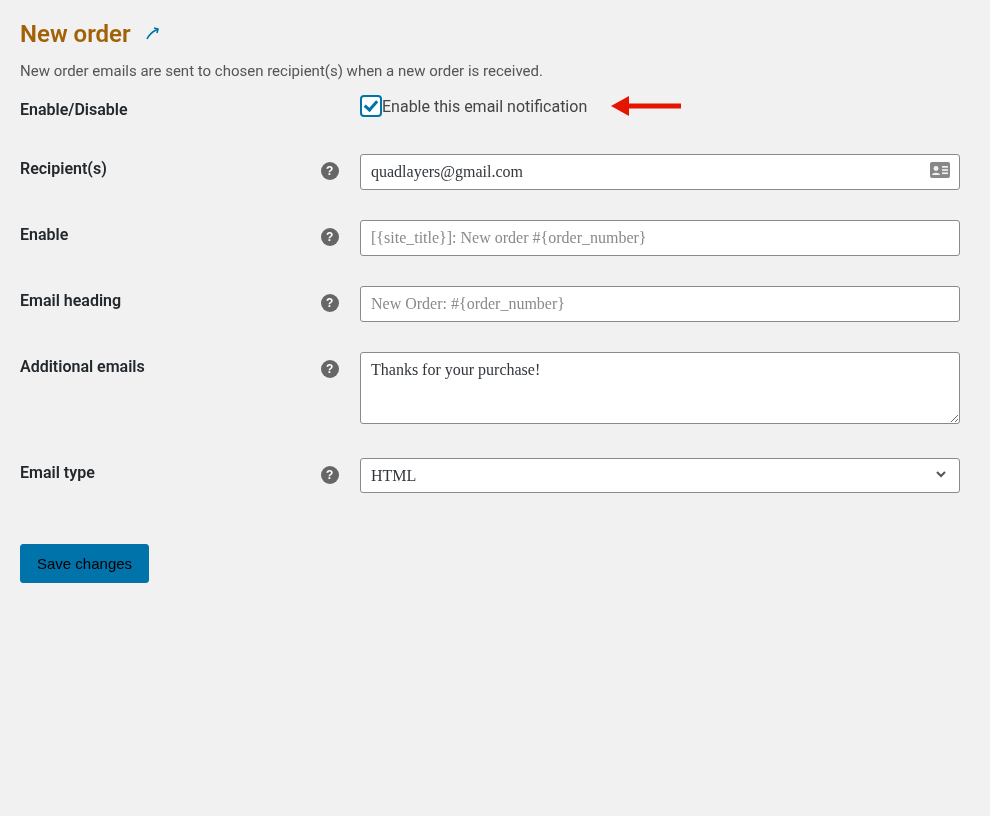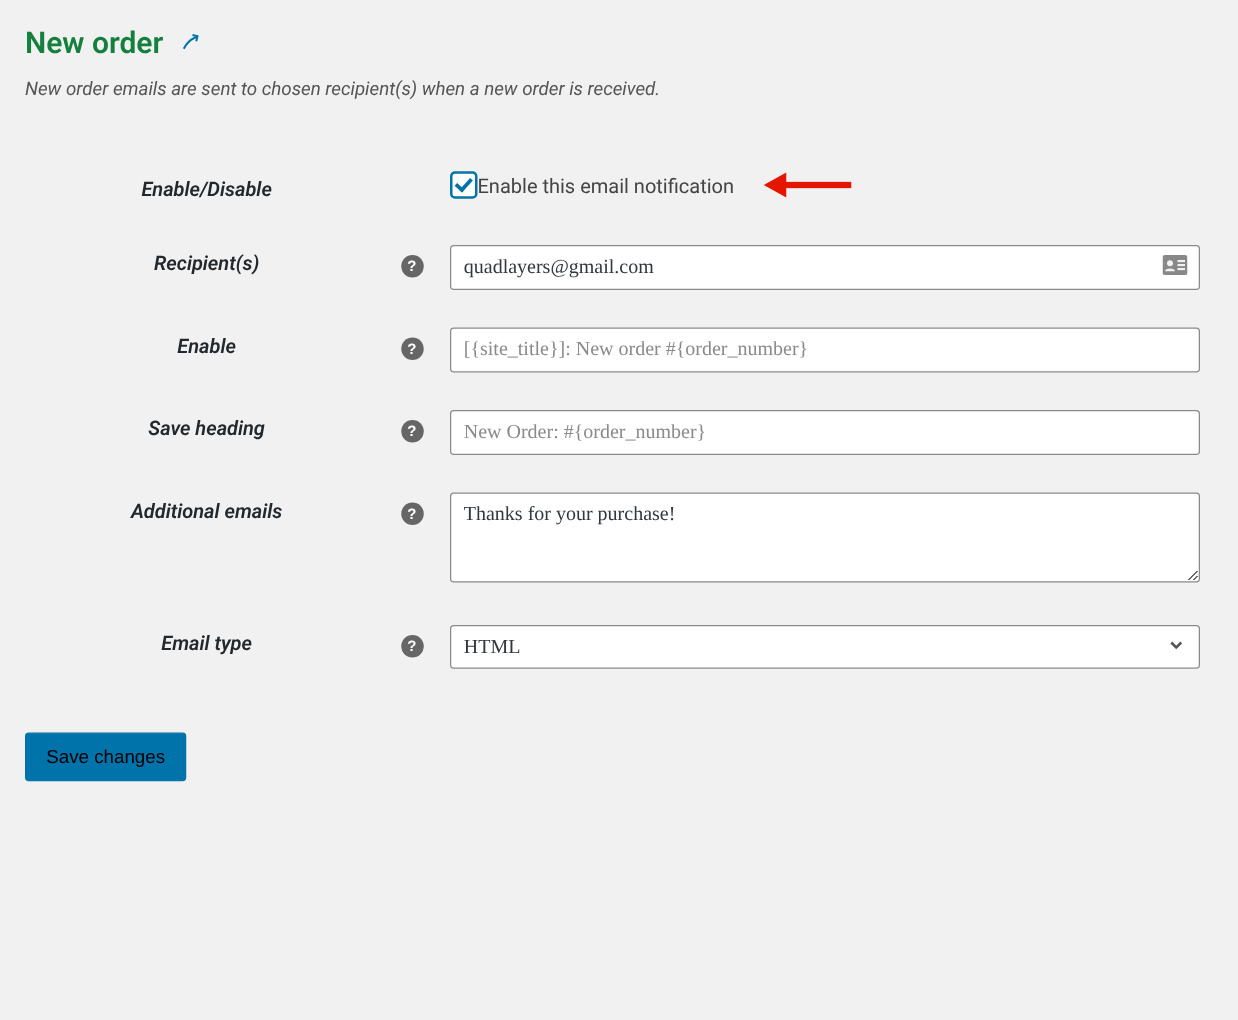--- a/index.html
+++ b/index.html
@@ -13,45 +13,42 @@
     }
     .header-row {
       display: flex;
       align-items: center;
       gap: 12px;
       margin-bottom: 14px;
     }
     h2 {
       font-size: 24px;
       font-weight: 600;
-      color: #15803d;
+      color: #a16207;
     }
     .back-link {
       display: inline-flex;
       color: #0073aa;
     }
     .description {
       font-size: 15px;
       color: #555;
-      margin-bottom: 42px;
-      font-style: italic;
     }
     .form-table {
       width: 100%;
       border-collapse: collapse;
     }
     .form-table th {
-      text-align: center;
+      text-align: left;
       font-weight: 600;
       font-size: 16px;
       color: #23282d;
       width: 310px;
       vertical-align: top;
       padding: 20px 10px 20px 0;
-      font-style: italic;
     }
     .form-table td {
       padding: 15px 10px 15px 0;
       vertical-align: top;
     }
     .help-col {
       width: 40px;
       vertical-align: top;
       padding-top: 22px !important;
     }
@@ -240,21 +237,21 @@
 
     <tr>
       <th>Enable</th>
       <td class="help-col"><span class="help-icon">?</span></td>
       <td>
         <input type="text" class="text-input" placeholder="[{site_title}]: New order #{order_number}" style="">
       </td>
     </tr>
 
     <tr>
-      <th>Save heading</th>
+      <th>Email heading</th>
       <td class="help-col"><span class="help-icon">?</span></td>
       <td>
         <input type="text" class="text-input" placeholder="New Order: #{order_number}" style="">
       </td>
     </tr>
 
     <tr>
       <th>Additional emails</th>
       <td class="help-col"><span class="help-icon">?</span></td>
       <td>

